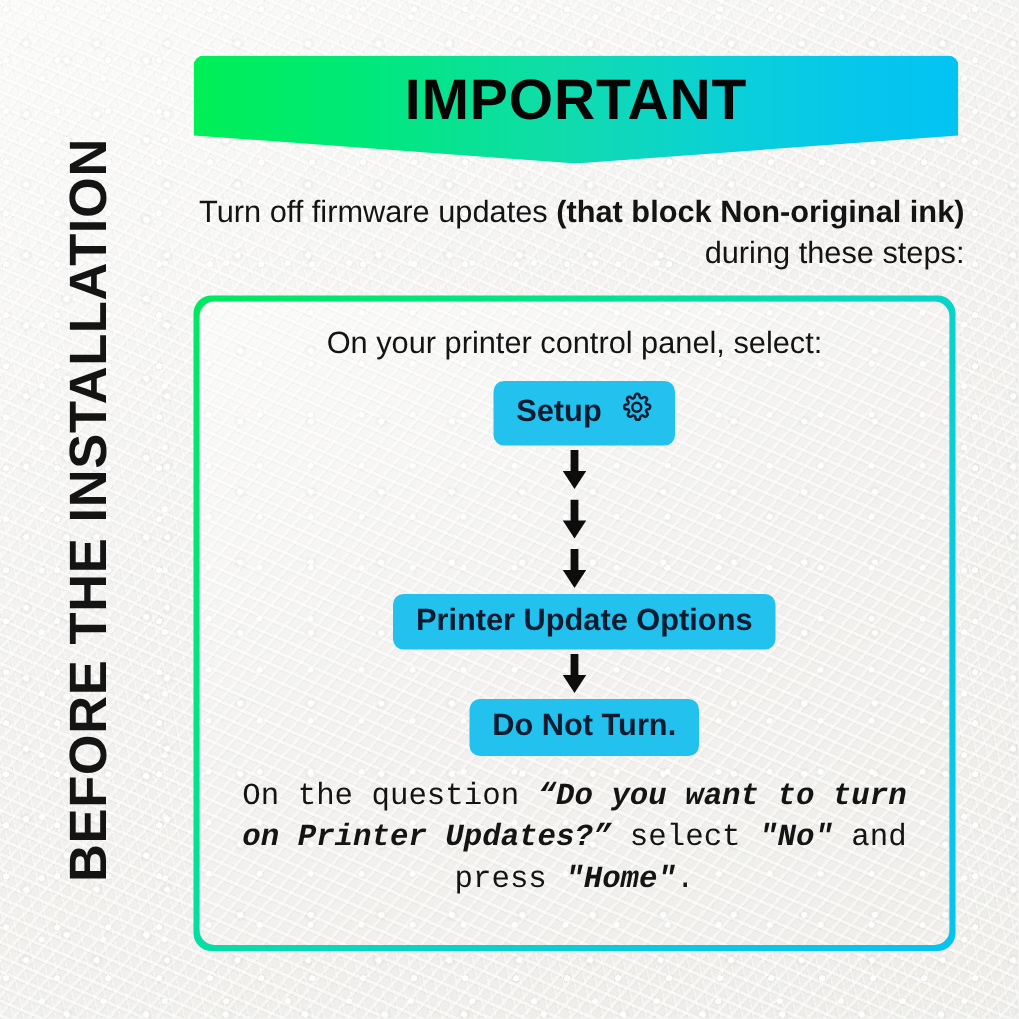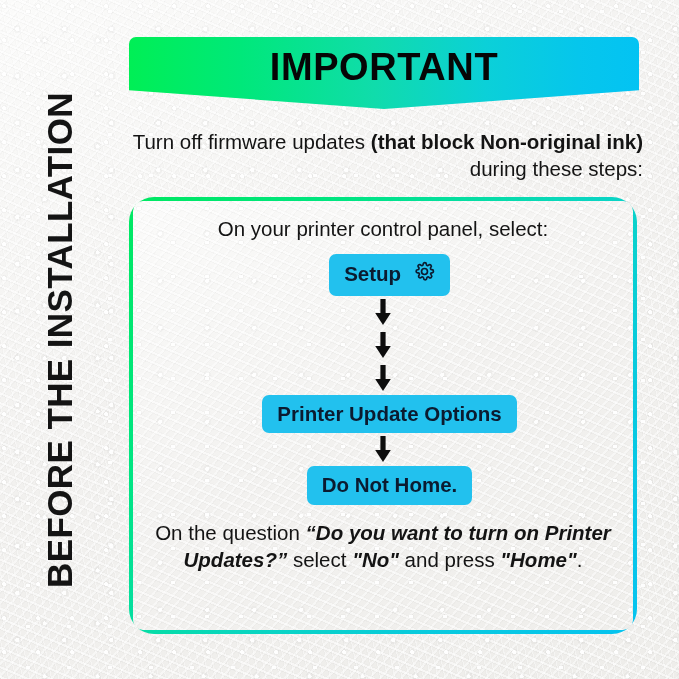--- a/index.html
+++ b/index.html
@@ -101,21 +101,21 @@
   }
   #intro b { font-weight: 700; }
 
   
   #panel-wrap {
     position: absolute;
     left: 2px;
     top: 197px;
     width: 508px;
     height: 437px;
-    border-radius: 25px;
+    border-radius: 12px;
     padding: 4px;
     box-sizing: border-box;
     background: linear-gradient(128deg, #00e861 0%, #00e583 26%, #0ad7bd 52%, #09cbdd 74%, #06c3f0 100%);
   }
   #panel {
     width: 100%;
     height: 100%;
     box-sizing: border-box;
     border-radius: 10px;
     background: transparent;
@@ -182,21 +182,21 @@
   }
 
   
   .panel-footer {
     font-size: 20.5px;
     line-height: 1.33;
     color: #141414;
     text-align: center;
     margin-top: 14px;
     padding: 0 8px;
-    font-family: Liberation Sans, sans-serif;
+    font-family: Liberation Mono, monospace;
   }
   .bi { font-weight: 700; font-style: italic; }
 </style>
 </head>
 <body>
 
 <div id="page">
 
   <div id="side-title">
     <div class="vtext">BEFORE THE INSTALLATION</div>
@@ -249,21 +249,21 @@
           <div class="chip">
             <span class="chip-text">Printer Update Options</span>
           </div>
 
           <svg class="arrow" viewBox="0 0 18 27">
             <rect x="6.4" y="0" width="5.2" height="16" fill="#0d0d0d"></rect>
             <polygon points="1.2,14 16.8,14 9,26" fill="#0d0d0d"></polygon>
           </svg>
 
           <div class="chip">
-            <span class="chip-text">Do Not Home.</span>
+            <span class="chip-text">Do Not Turn.</span>
           </div>
 
           <div class="panel-footer">
             <span>On the question </span><span class="bi">“Do you want to turn on Printer Updates?”</span><span> select </span><span class="bi">"No"</span><span> and press </span><span class="bi">"Home"</span><span>.</span>
           </div>
 
         </div>
       </div>
     </div>
 

